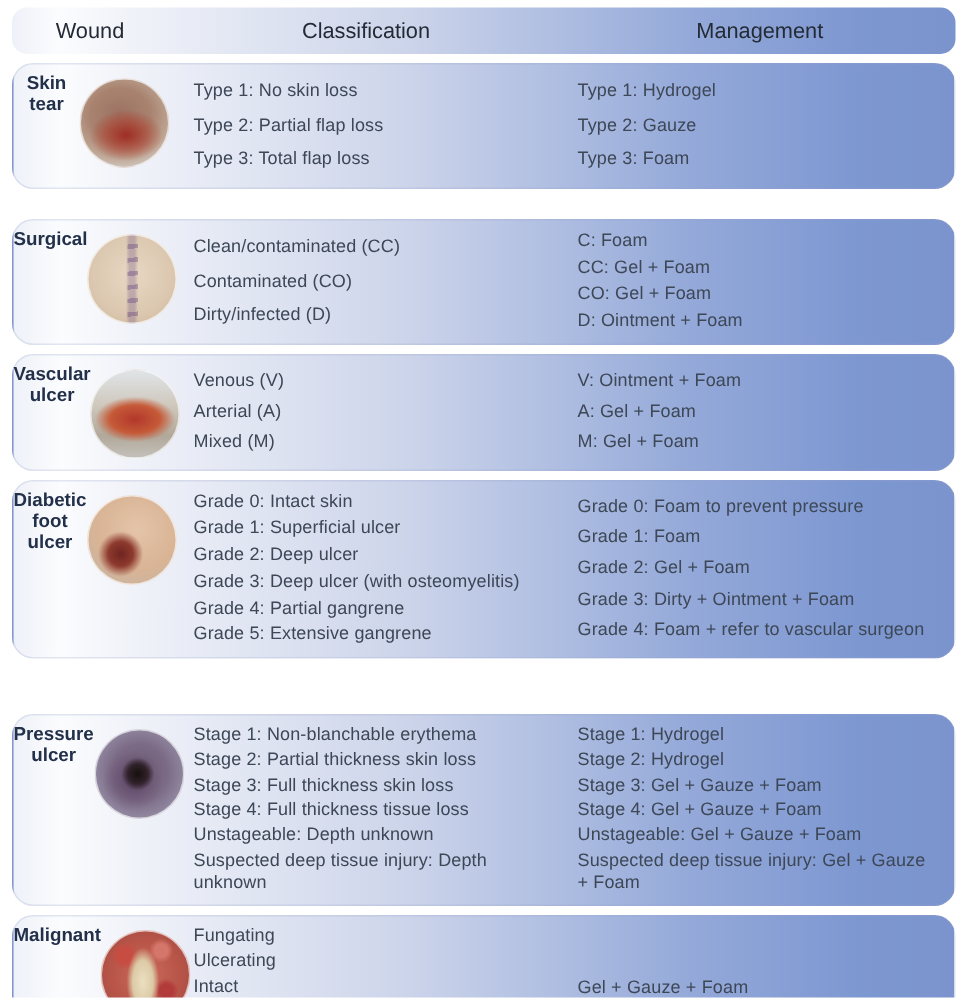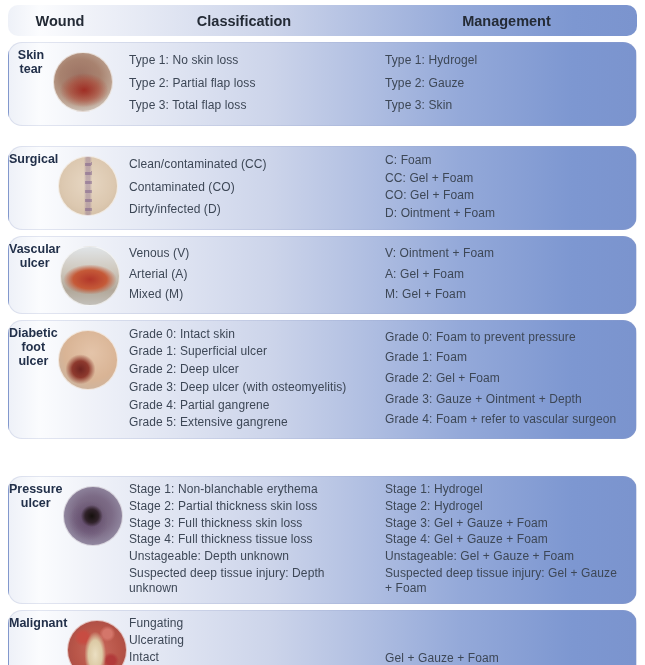--- a/index.html
+++ b/index.html
@@ -10,21 +10,21 @@
     background:#ffffff;position:relative;
   }
   .band{
     border-radius:14px;
     background:linear-gradient(90deg,#eef1f8 0%,#fbfcfe 5%,#f1f3f9 12%,#ccd4ea 42%,#94a9d9 72%,#7d97d1 90%,#7b94ce 100%);
     display:flex;align-items:stretch;box-sizing:border-box;
   }
   .header-band{
     height:31px;align-items:center;margin-bottom:6px;
     border-radius:10px;
-    font-weight:bold;font-size:14.5px;color:#242b36;
+    font-weight:normal;font-size:14.5px;color:#242b36;
   }
   .hdr{text-align:center;}
   .col-wound{width:104px;flex:0 0 104px;box-sizing:border-box;}
   .col-class{width:264px;flex:0 0 264px;box-sizing:border-box;}
   .col-mgmt{flex:1 1 auto;box-sizing:border-box;}
   .row{margin-bottom:6px;border:1px solid rgba(150,165,205,0.25);}
   .row-0{height:84px;}
   .row-1{height:84px;margin-top:20px;}
   .row-2{height:78px;}
   .row-3{height:119px;}
@@ -94,21 +94,21 @@
           <div class="wound-photo photo-0"></div>
         </div>
         <div class="col-class list cls">
           <div class="cell">Type 1: No skin loss</div>
           <div class="cell">Type 2: Partial flap loss</div>
           <div class="cell">Type 3: Total flap loss</div>
         </div>
         <div class="col-mgmt list mgm">
           <div class="cell">Type 1: Hydrogel</div>
           <div class="cell">Type 2: Gauze</div>
-          <div class="cell">Type 3: Skin</div>
+          <div class="cell">Type 3: Foam</div>
         </div>
       </div>
       <div class="band row row-1">
         <div class="col-wound wound-col">
           <div class="wound-label">Surgical</div>
           <div class="wound-photo photo-1"></div>
         </div>
         <div class="col-class list cls">
           <div class="cell">Clean/contaminated (CC)</div>
           <div class="cell">Contaminated (CO)</div>
@@ -147,21 +147,21 @@
           <div class="cell">Grade 1: Superficial ulcer</div>
           <div class="cell">Grade 2: Deep ulcer</div>
           <div class="cell">Grade 3: Deep ulcer (with osteomyelitis)</div>
           <div class="cell">Grade 4: Partial gangrene</div>
           <div class="cell">Grade 5: Extensive gangrene</div>
         </div>
         <div class="col-mgmt list mgm">
           <div class="cell">Grade 0: Foam to prevent pressure</div>
           <div class="cell">Grade 1: Foam</div>
           <div class="cell">Grade 2: Gel + Foam</div>
-          <div class="cell">Grade 3: Gauze + Ointment + Depth</div>
+          <div class="cell">Grade 3: Dirty + Ointment + Foam</div>
           <div class="cell">Grade 4: Foam + refer to vascular surgeon</div>
         </div>
       </div>
       <div class="band row row-4">
         <div class="col-wound wound-col">
           <div class="wound-label">Pressure ulcer</div>
           <div class="wound-photo photo-4"></div>
         </div>
         <div class="col-class list cls">
           <div class="cell">Stage 1: Non-blanchable erythema</div>

